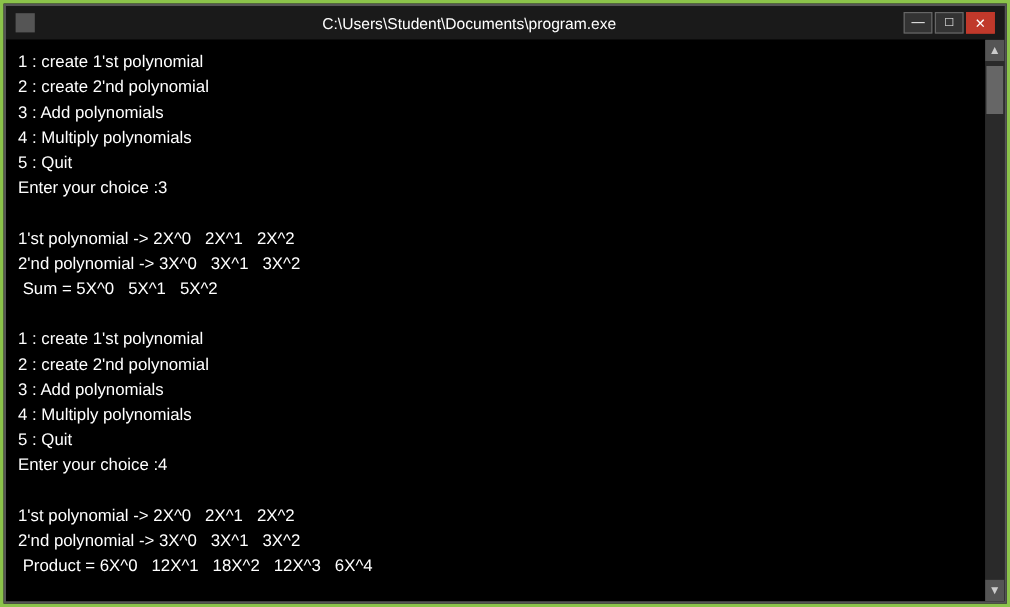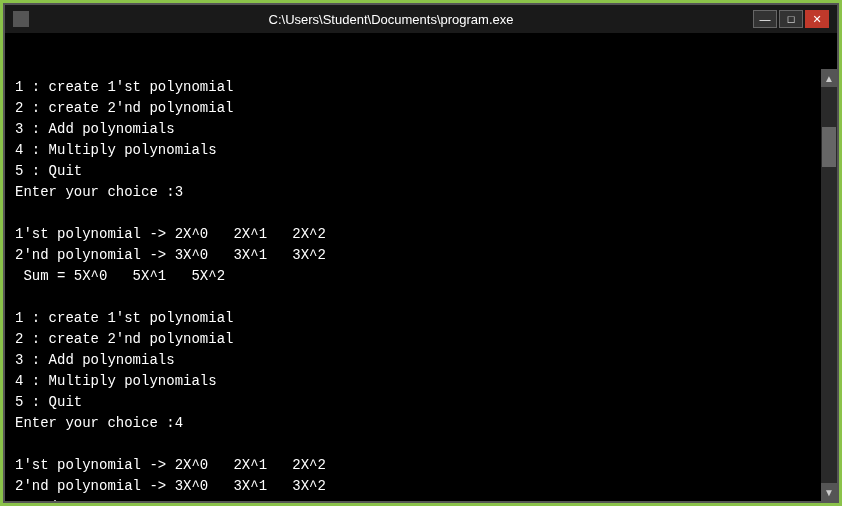--- a/index.html
+++ b/index.html
@@ -1,19 +1,18 @@
 <!DOCTYPE html>
 <html><head>
   <meta charset="utf-8">
   <style>
     * {
       margin: 0;
       padding: 0;
       box-sizing: border-box;
-      gap: 36px;
     }
 
     body {
       width: 842px;
       height: 506px;
       background: #8BC34A;
       display: flex;
       align-items: center;
       justify-content: center;
       font-family: Arial, sans-serif;
@@ -80,21 +79,21 @@
     .content-area {
       flex: 1;
       display: flex;
       overflow: hidden;
     }
 
     .terminal {
       flex: 1;
       background: #000;
       color: #fff;
-      font-family: Liberation Mono, monospace;
+      font-family: Liberation Sans, sans-serif;
       font-size: 14px;
       padding: 8px 10px;
       overflow-y: auto;
       line-height: 1.5;
       white-space: pre;
     }
 
     .scrollbar {
       width: 16px;
       background: #2a2a2a;

